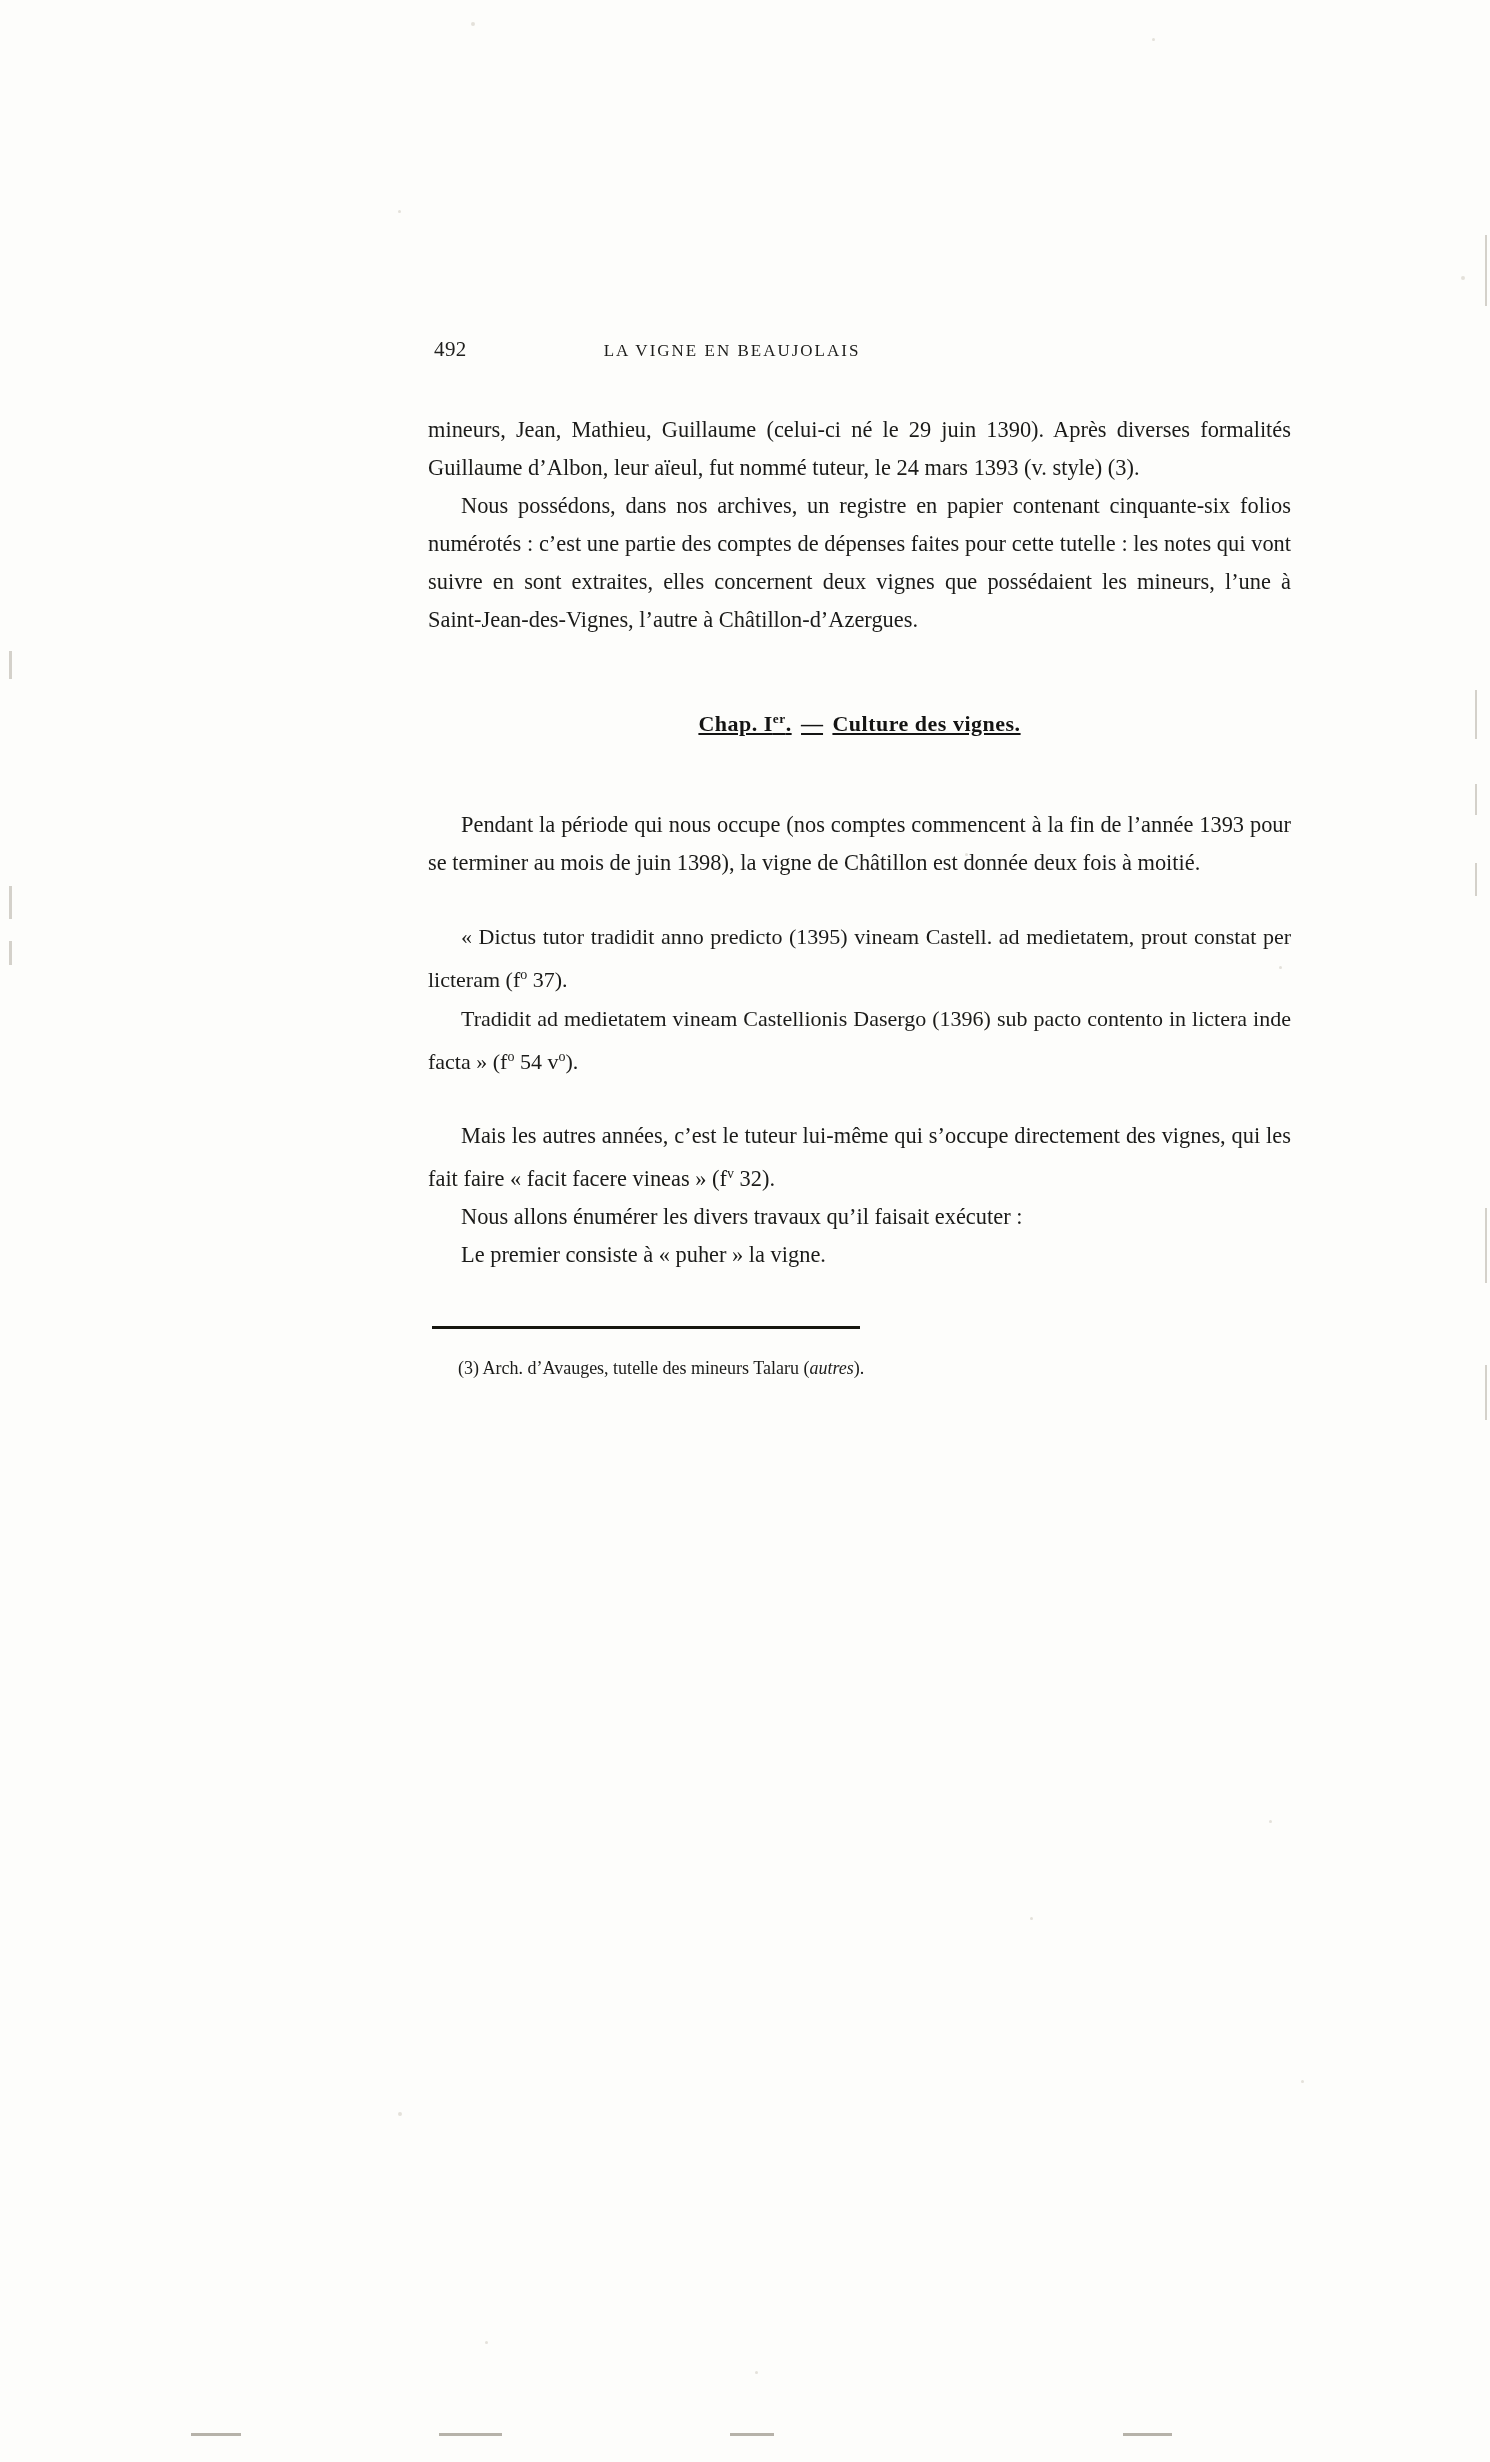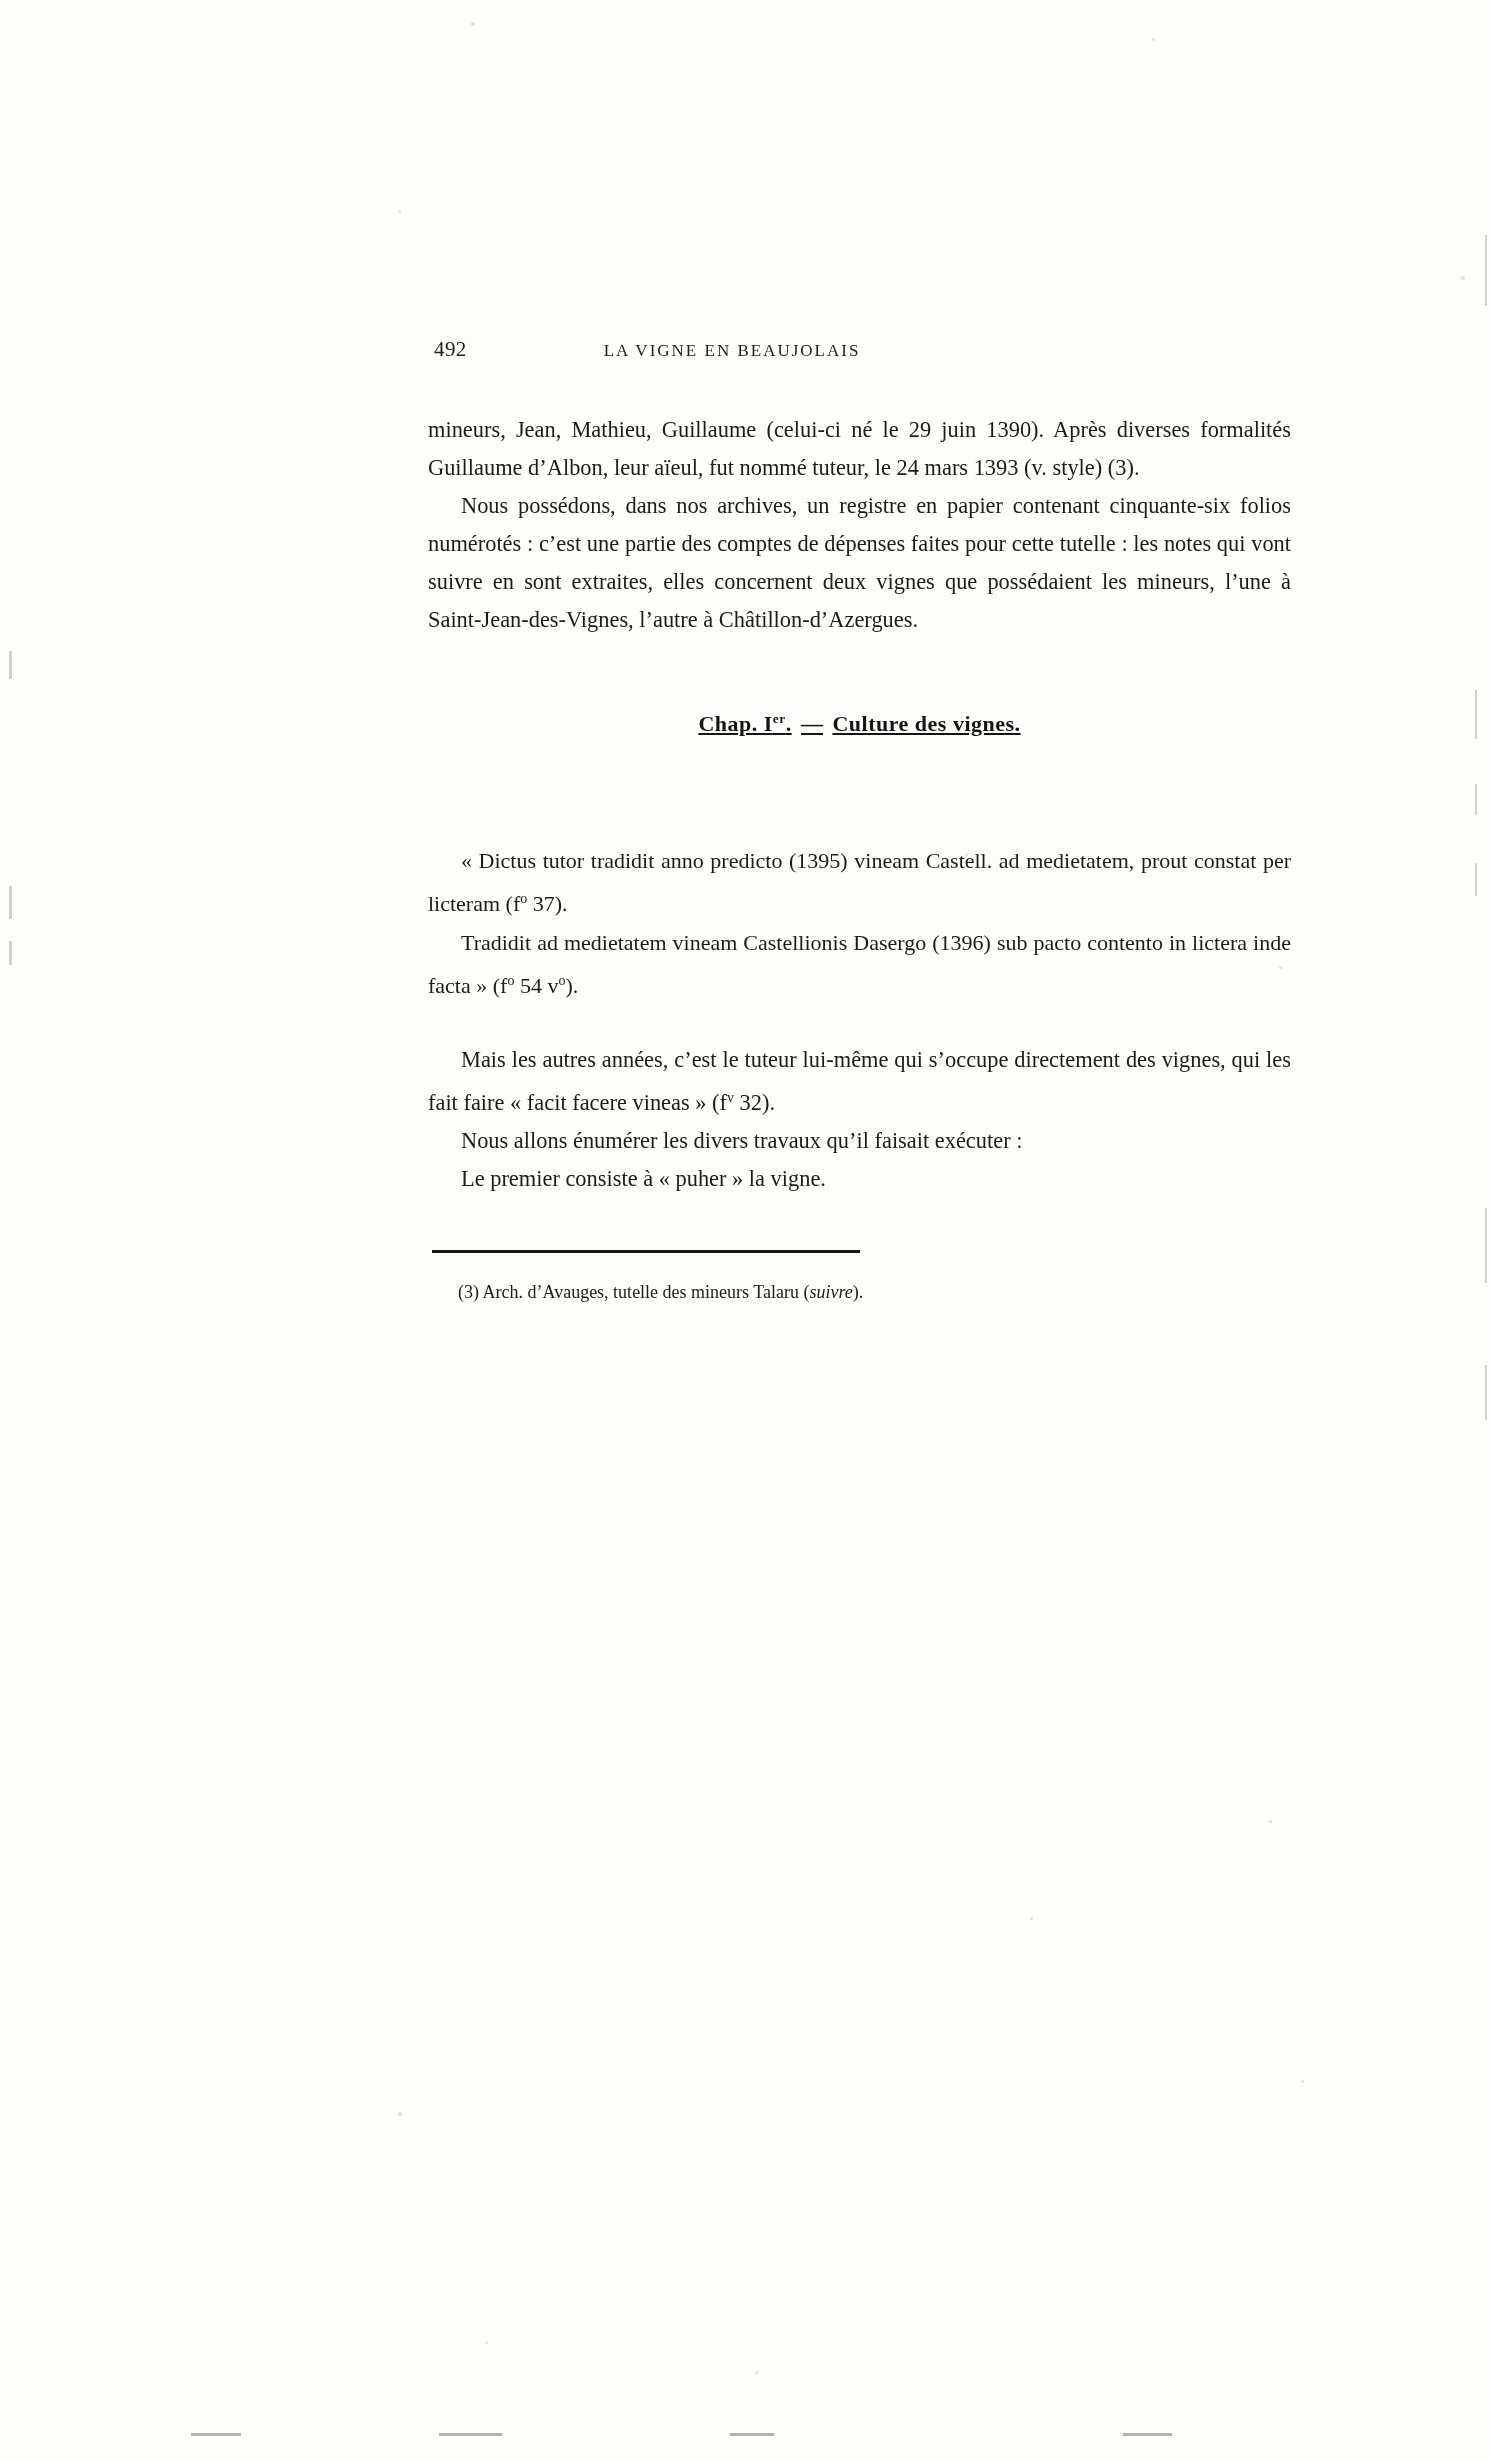--- a/index.html
+++ b/index.html
@@ -177,37 +177,38 @@
     <span class="head-title">LA VIGNE EN BEAUJOLAIS</span>
   </div>
 
   <p class="noindent">mineurs, Jean, Mathieu, Guillaume (celui-ci né le 29 juin 1390). Après diverses formalités Guillaume d’Albon, leur aïeul, fut nommé tuteur, le 24 mars 1393 (v. style) (3).</p>
   <p class="indent">Nous possédons, dans nos archives, un registre en papier contenant cinquante-six folios numérotés : c’est une partie des comptes de dépenses faites pour cette tutelle : les notes qui vont suivre en sont extraites, elles concernent deux vignes que possédaient les mineurs, l’une à Saint-Jean-des-Vignes, l’autre à Châtillon-d’Azergues.</p>
 
   <div class="chapter-heading">
     <span>Chap. I</span><sup>er</sup><span>.</span><span class="dash">—</span><span>Culture des vignes.</span>
   </div>
 
+  <p class="indent">Pendant la période qui nous occupe (nos comptes commencent à la fin de l’année 1393 pour se terminer au mois de juin 1398), la vigne de Châtillon est donnée deux fois à moitié.</p>
 
   <div class="gap-md"></div>
 
   <div class="quote-block">
     <p class="indent"><span>« Dictus tutor tradidit anno predicto (1395) vineam Castell. ad medietatem, prout constat per licteram (f</span><sup class="fo">o</sup><span> 37).</span></p>
     <p class="indent"><span>Tradidit ad medietatem vineam Castellionis Dasergo (1396) sub pacto contento in lictera inde facta » (f</span><sup class="fo">o</sup><span> 54 v</span><sup class="fo">o</sup><span>).</span></p>
   </div>
 
   <div class="gap-md"></div>
 
   <p class="indent"><span>Mais les autres années, c’est le tuteur lui-même qui s’occupe directement des vignes, qui les fait faire « facit facere vineas » (f</span><sup class="fo">v</sup><span> 32).</span></p>
   <p class="indent">Nous allons énumérer les divers travaux qu’il faisait exécuter :</p>
   <p class="indent">Le premier consiste à « puher » la vigne.</p>
 
   <div class="footnote-rule"></div>
 
-  <p class="footnote"><span>(3) </span><span>Arch. d’Avauges, tutelle des mineurs Talaru (</span><i>suivre</i><span>).</span></p>
+  <p class="footnote"><span>(3) </span><span>Arch. d’Avauges, tutelle des mineurs Talaru (</span><i>autres</i><span>).</span></p>
 
 </div>
 
 <div class="bottom-marks">
   <div class="bm" style="left:191px;top:9.4px;width:50px;"></div>
   <div class="bm" style="left:439px;top:9.4px;width:63px;"></div>
   <div class="bm" style="left:730px;top:9.4px;width:44px;"></div>
   <div class="bm" style="left:1123px;top:9.4px;width:49px;"></div>
 </div>
 

